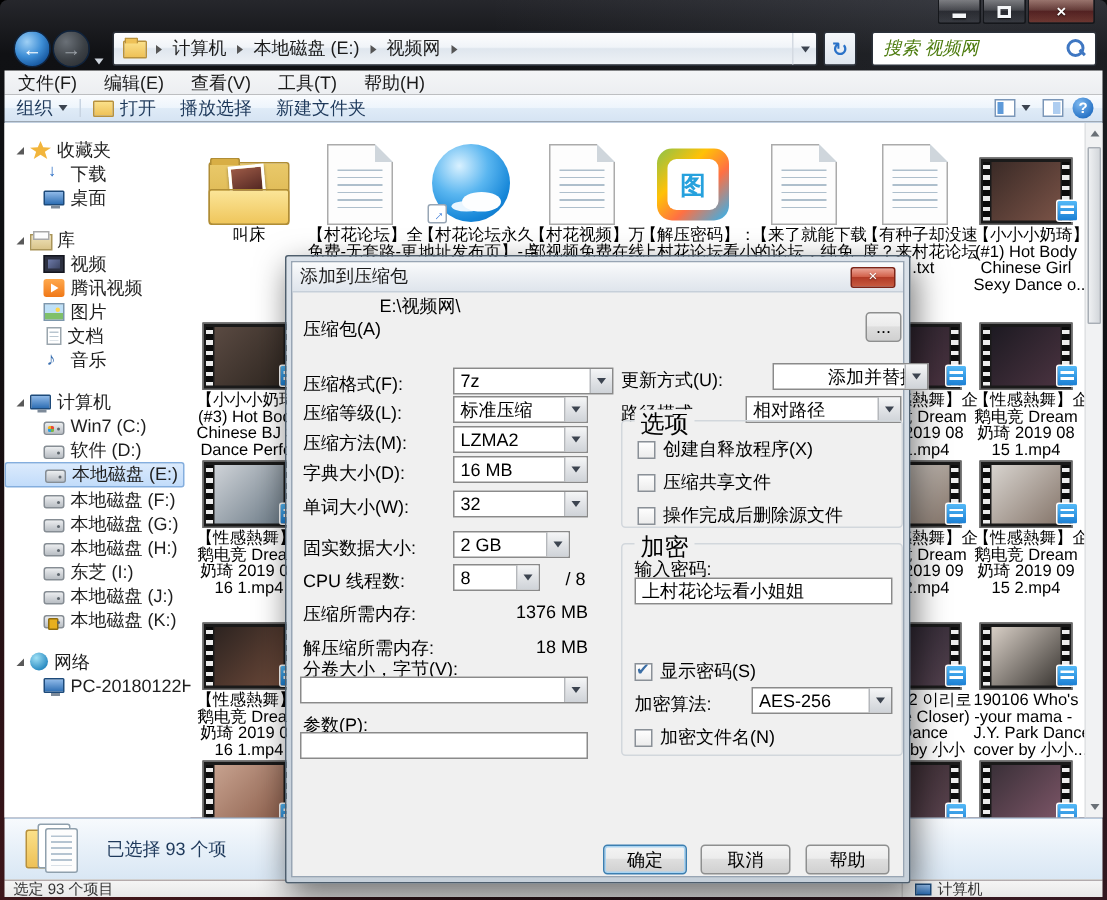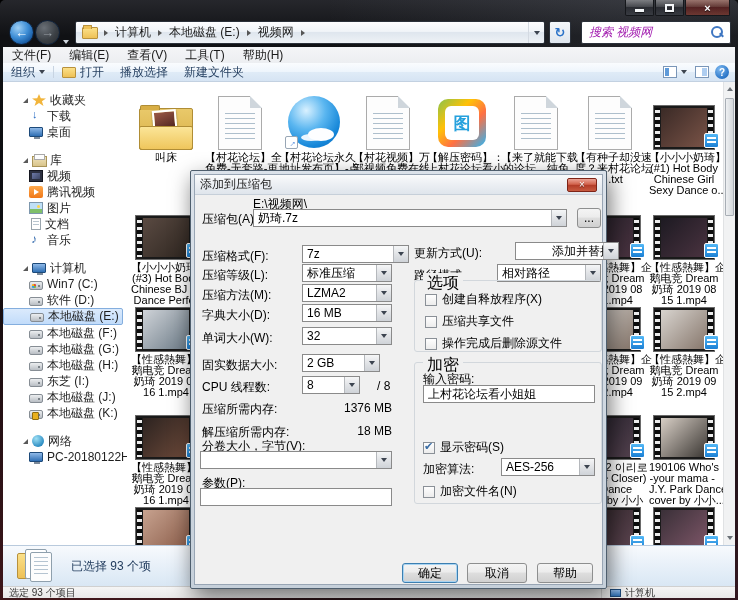--- a/index.html
+++ b/index.html
@@ -35,21 +35,21 @@
   .bc-folder { width:16px; height:12px; margin:0 4px 0 6px; background:linear-gradient(#fbe089,#eec157); border:1px solid #b8913c; border-radius:1px; position:relative; }
   .bc-folder::before { content:''; position:absolute; top:-3px; left:0; width:7px; height:3px; background:#eec157; border:1px solid #b8913c; border-bottom:none; border-radius:1px 1px 0 0; }
   .crumb { padding:0 5px; white-space:nowrap; }
   .tri-r { width:0; height:0; border-top:3px solid transparent; border-bottom:3px solid transparent; border-left:4px solid #555; margin:0 2px; }
   .bc-drop { margin-left:auto; width:16px; height:100%; display:flex; align-items:center; justify-content:center; border-left:1px solid #d4dae2; }
   .tri-d { width:0; height:0; border-left:3px solid transparent; border-right:3px solid transparent; border-top:4px solid #3c4450; display:inline-block; }
   .refresh-btn { position:absolute; left:546px; top:3px; width:22px; height:23px; border:1px solid #2b313a; border-radius:2px;
     background:linear-gradient(180deg,#f4f7fa,#dfe6ee); display:flex; align-items:center; justify-content:center; color:#2a72c8; font-size:13px; font-weight:bold; }
   .searchbox { position:absolute; left:578px; top:3px; width:150px; height:23px; border:1px solid #2b313a; border-radius:2px;
     background:#fff; display:flex; align-items:center; font-size:12px; }
-  .search-ph { color:#a21caf; font-style:italic; padding-left:7px; flex:1; white-space:nowrap; overflow:hidden; }
+  .search-ph { color:#4d7c0f; font-style:italic; padding-left:7px; flex:1; white-space:nowrap; overflow:hidden; }
   .mag { width:13px; height:13px; position:relative; margin-right:6px; flex:none; }
   .mag::before { content:''; position:absolute; top:0; left:0; width:8px; height:8px; border:2px solid #3f77c2; border-radius:50%; }
   .mag::after { content:''; position:absolute; left:8px; top:8px; width:5px; height:2px; background:#3f77c2; transform:rotate(45deg); }
 
   
   .menubar { position:absolute; left:3px; right:3px; top:47px; height:16px; background:linear-gradient(#f4f5f7,#eceef1);
     display:flex; align-items:center; font-size:12px; color:#1a1a1a; z-index:2; }
   .menu-item { padding:0 9px; line-height:16px; }
 
   
@@ -65,21 +65,21 @@
   .preview-icon { width:14px; height:12px; background:#fff; border:1px solid #7a96b8; position:relative; }
   .preview-icon::before { content:''; position:absolute; right:1px; top:1px; width:5px; height:8px; background:#aecdf0; }
   .help-icon { width:14px; height:14px; border-radius:50%; background:radial-gradient(circle at 35% 30%, #7db8ef, #2b76c8 70%, #1a5aa0);
     color:#fff; font-size:10px; font-weight:bold; display:flex; align-items:center; justify-content:center; }
 
   
   .client { position:absolute; left:3px; right:3px; top:82px; height:463px; background:#fff; z-index:1; }
   .sidebar { position:absolute; left:0; top:0; bottom:0; width:124px; background:#fff; padding-top:10px; font-size:12px; color:#1e1e1e; overflow:hidden; }
   .sb-section { margin-top:12px; }
   .sb-section:first-child { margin-top:0; }
-  .sb-row { display:flex; align-items:center; height:16px; gap:4px; padding-left:20px; white-space:nowrap; }
+  .sb-row { display:flex; align-items:center; height:16px; gap:4px; padding-left:8px; white-space:nowrap; }
   .sb-row.child { padding-left:26px; }
   .sb-row.sel { background:linear-gradient(#dbeafc,#c2dcfa); border:1px solid #84aede; border-radius:2px; height:17px; margin-right:4px; }
   .exp { width:0; height:0; border-bottom:5px solid #595959; border-left:5px solid transparent; flex:none; }
 
   .si { width:14px; height:12px; display:inline-block; position:relative; flex:none; }
   .si-star { background:#fff; }
   .si-star::before { content:''; position:absolute; inset:0; background:#f2b53c;
     clip-path:polygon(50% 0,63% 35%,100% 38%,71% 60%,82% 100%,50% 76%,18% 100%,29% 60%,0 38%,37% 35%); }
   .si-download::after { content:'↓'; position:absolute; left:3px; top:-2px; color:#1f66c0; font-weight:bold; font-size:11px; }
   .si-desktop,.si-computer,.si-pc { background:linear-gradient(#8fb9e8,#2f6fb4); border:1px solid #1d4a7a; border-radius:1px; height:10px; }
@@ -664,26 +664,20 @@
 
 <div class="dialog">
   <div class="dlg-inner">
     <div class="dlg-titlebar">
       <span>添加到压缩包</span>
       <div class="dlg-close">×</div>
     </div>
     <div class="dlg-content">
       <div class="dlbl" style="left:7px; top:16px;">压缩包(A)</div>
       <div class="dlbl" style="left:58px; top:1px;">E:\视频网\</div>
-      <div class="combo" style="left:58px; top:14px; width:314px;">
-        <span class="ctext">奶琦.7z</span>
-        <span class="cbtn">
-            <span class="tri-d"></span>
-          </span>
-      </div>
       <div class="dbtn" style="left:382px; top:13px; width:24px;">...</div>
 
       <div id="leftRows">
           <div class="dlbl" style="left: 7px; top: 53px;">压缩格式(F):</div>
           <div class="combo" style="left: 107px; top: 50px; width: 107px;">
             <span class="ctext">7z</span>
             <span class="cbtn">
               <span class="tri-d"></span>
             </span>
           </div>

